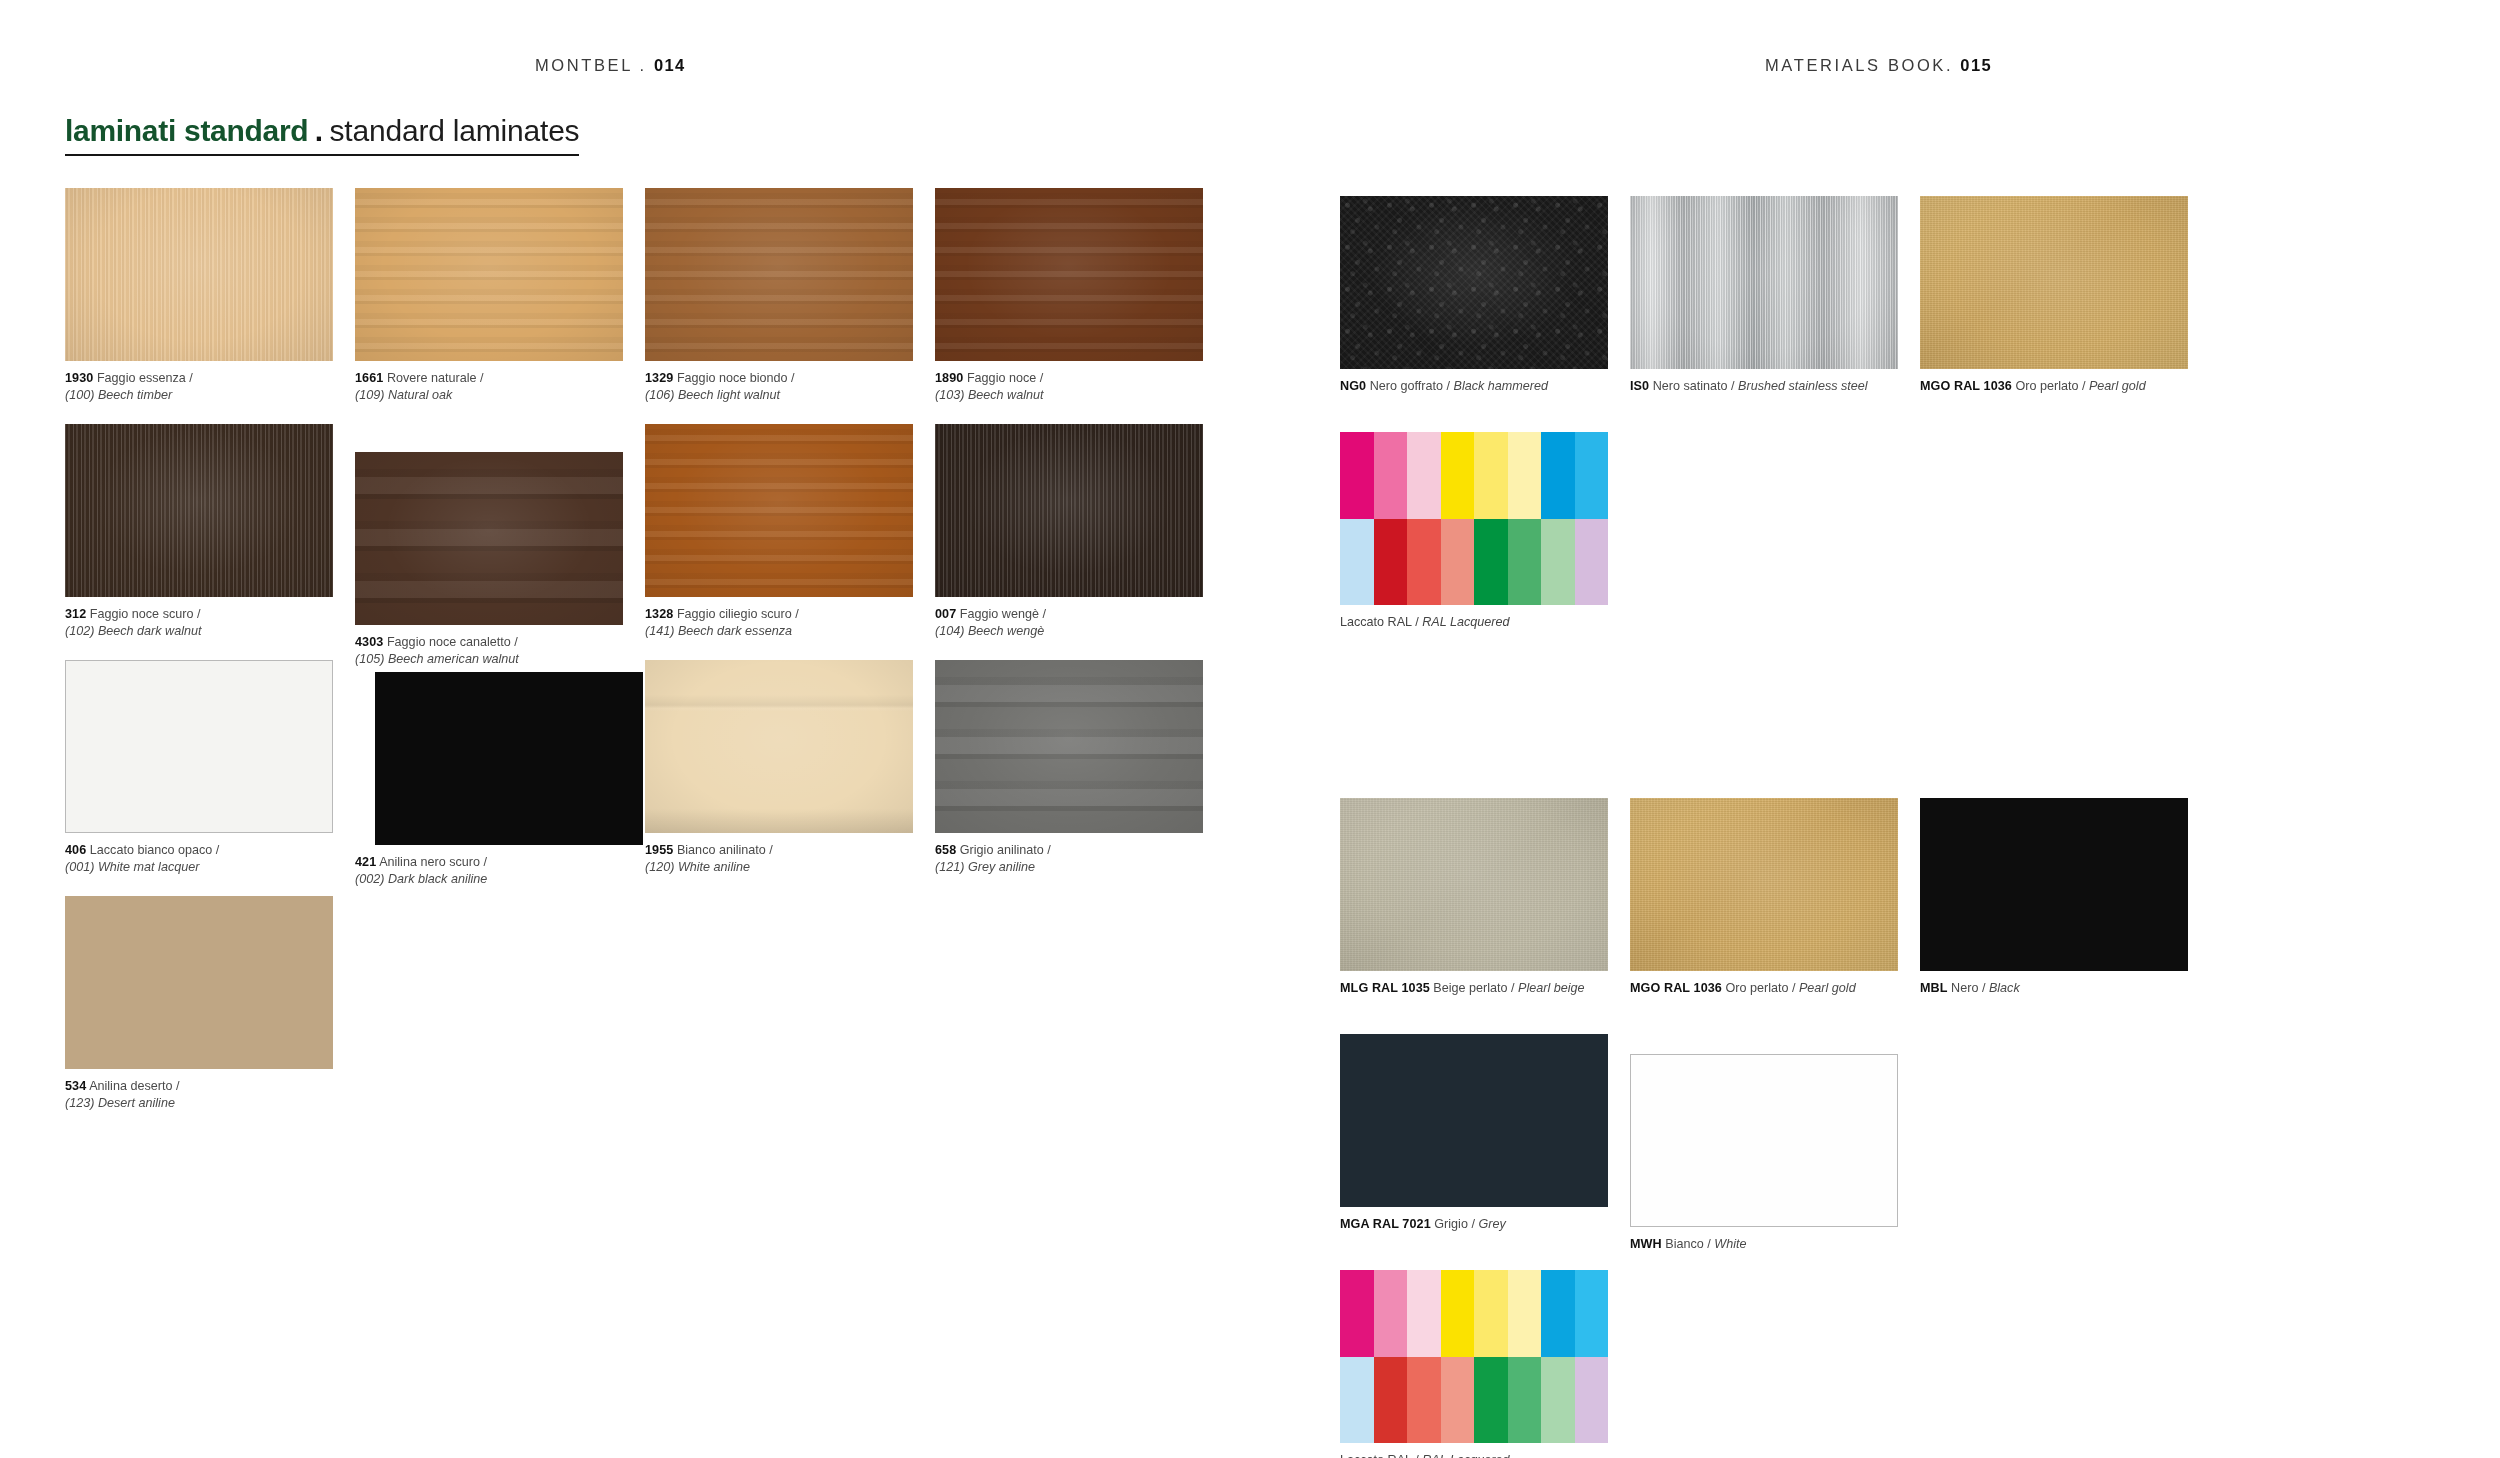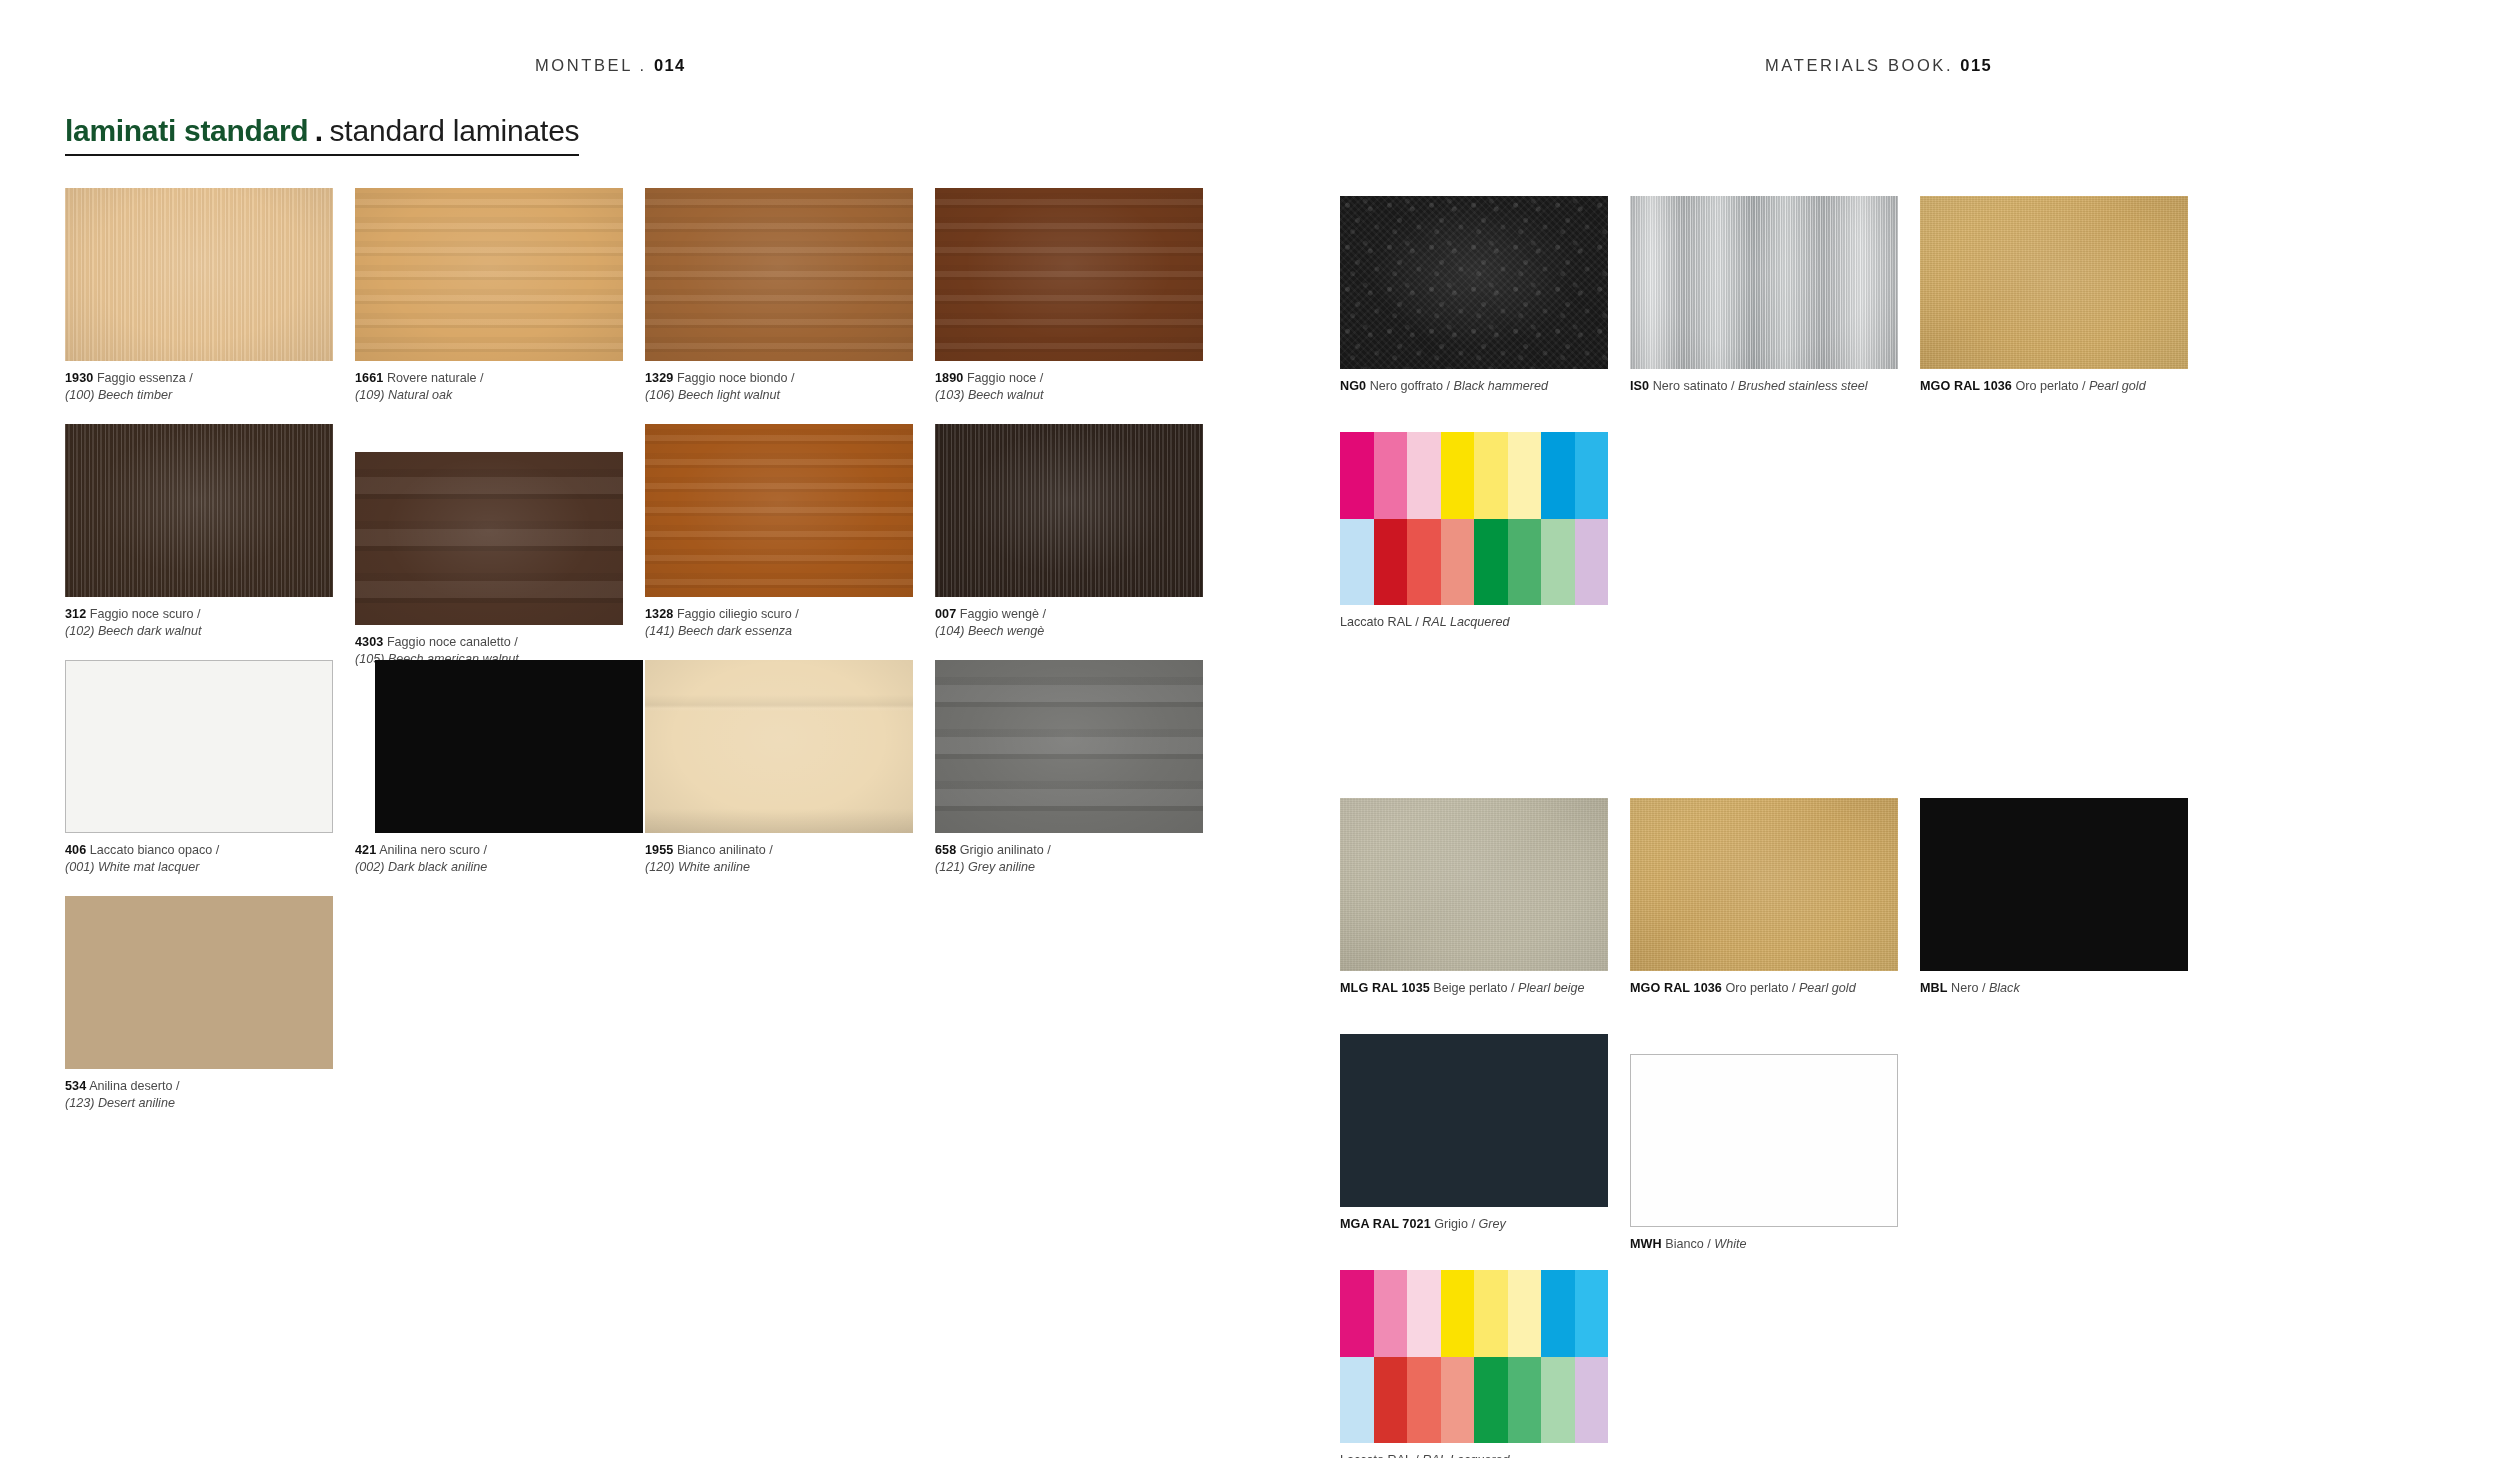--- a/index.html
+++ b/index.html
@@ -272,21 +272,21 @@
         <div class="swatch" style="background: rgb(46, 35, 28);">
           <div class="tex grain-fine"></div>
           <div class="tex vignette"></div>
         </div>
         <div class="caption"><span class="code">007</span> <span class="it-name">Faggio wengè /</span><br><span class="en-name">(104)</span> <span class="en-name">Beech wengè</span></div>
       </div>
       <div class="cell" style="left: 0px; top: 472px;">
         <div class="swatch bordered" style="background: rgb(244, 244, 242);"></div>
         <div class="caption"><span class="code">406</span> <span class="it-name">Laccato bianco opaco /</span><br><span class="en-name">(001)</span> <span class="en-name">White mat lacquer</span></div>
       </div>
-      <div class="cell" style="left: 290px; top: 472px; padding-left: 20px;">
+      <div class="cell" style="left: 290px; top: 484px; padding-left: 20px;">
         <div class="swatch" style="background: rgb(11, 11, 11);"></div>
         <div class="caption"><span class="code">421</span> <span class="it-name">Anilina nero scuro /</span><br><span class="en-name">(002)</span> <span class="en-name">Dark black aniline</span></div>
       </div>
       <div class="cell" style="left: 580px; top: 472px;">
         <div class="swatch" style="background: rgb(237, 217, 180);">
           <div class="tex plank"></div>
           <div class="tex vignette"></div>
         </div>
         <div class="caption"><span class="code">1955</span> <span class="it-name">Bianco anilinato /</span><br><span class="en-name">(120)</span> <span class="en-name">White aniline</span></div>
       </div>

